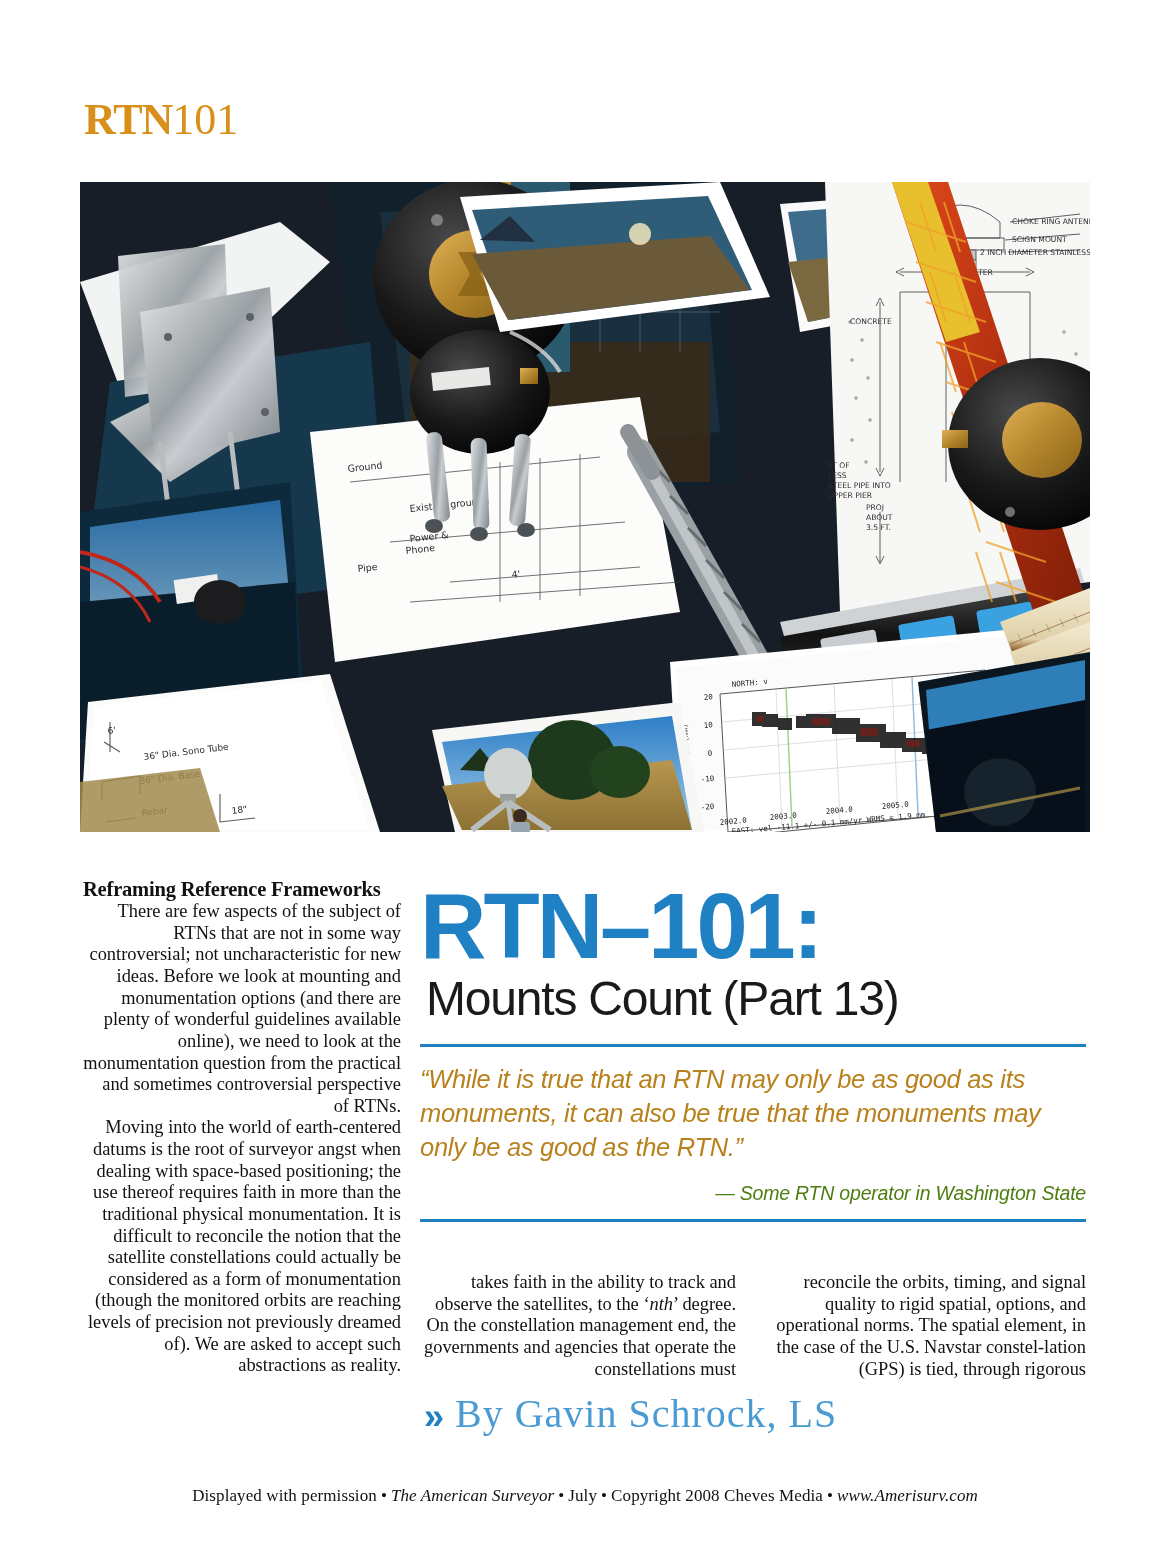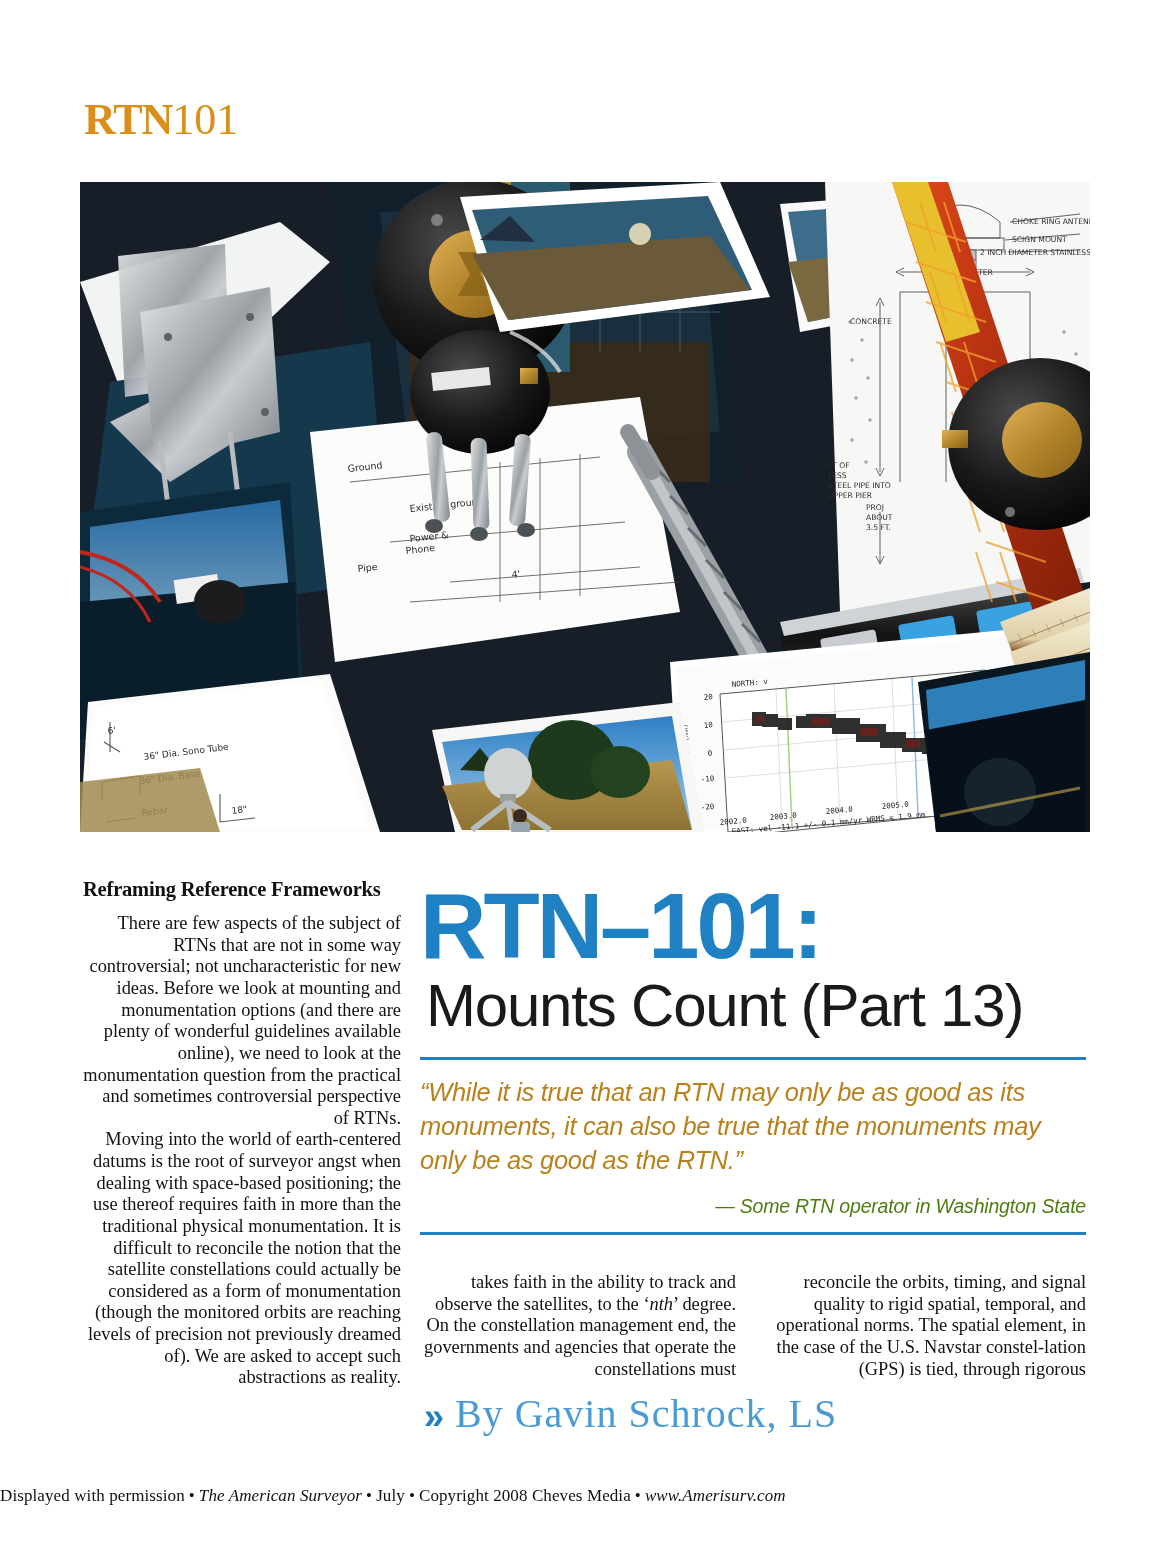--- a/index.html
+++ b/index.html
@@ -48,21 +48,21 @@
     position: absolute;
     left: 83px;
     top: 878px;
     width: 318px;
   }
   .subhead {
     font-family: "Liberation Serif", serif;
     font-weight: bold;
     font-size: 20.5px;
     line-height: 1.08;
-    margin: 0 0 13px 0;
+    margin: 0 0 1px 0;
     letter-spacing: -0.2px;
   }
   .bodytext {
     font-family: "Liberation Serif", serif;
     font-size: 18.4px;
     line-height: 1.175;
     text-align: right;
     margin: 0;
     hyphens: none;
   }
@@ -81,21 +81,21 @@
     font-size: 92px;
     line-height: 0.93;
     color: #1f80c4;
     letter-spacing: -3px;
     margin: 0;
     white-space: nowrap;
   }
   .subtitle {
     font-family: "Liberation Sans", sans-serif;
     font-weight: normal;
-    font-size: 60px;
+    font-size: 48px;
     line-height: 1.06;
     color: #1a1a1a;
     letter-spacing: -1.2px;
     margin: 4px 0 0 6px;
     white-space: nowrap;
   }
 
   .rule {
     height: 3px;
     background: #1f7fc0;
@@ -160,21 +160,21 @@
     letter-spacing: 1px;
     margin-left: 16px;
   }
 
   
   .footer {
     position: absolute;
     left: 0;
     top: 1486px;
     width: 1170px;
-    text-align: left;
+    text-align: center;
     font-family: "Liberation Serif", serif;
     font-size: 17px;
     color: #111;
     letter-spacing: 0.1px;
   }
   .footer i { font-style: italic; }
   .footer .sep { margin: 0 4px; }
 </style>
 </head>
 <body>
@@ -564,21 +564,21 @@
   <p class="attribution">— Some RTN operator in Washington State</p>
 
   <div class="rule rule-bottom"></div>
 </div>
 
 <div class="col-mid">
   <p class="bodytext"><span>takes faith in the ability to track and observe the satellites, to the ‘</span><i>nth</i><span>’ degree. On the constellation management end, the governments and agencies that operate the constellations must</span></p>
 </div>
 
 <div class="col-right">
-  <p class="bodytext">reconcile the orbits, timing, and signal quality to rigid spatial, temporal, and operational norms. The spatial element, in the case of the U.S. Navstar constel-lation (GPS) is tied, through rigorous</p>
+  <p class="bodytext">reconcile the orbits, timing, and signal quality to rigid spatial, options, and operational norms. The spatial element, in the case of the U.S. Navstar constel-lation (GPS) is tied, through rigorous</p>
 </div>
 
 <div class="byline">
   <span class="chev">»</span><span class="byname">By Gavin Schrock, LS</span>
 </div>
 
 <div class="footer">
   <span>Displayed with permission</span><span class="sep">•</span><i>The American Surveyor</i><span class="sep">•</span><span>July</span><span class="sep">•</span><span>Copyright 2008 Cheves Media</span><span class="sep">•</span><i>www.Amerisurv.com</i>
 </div>
 

